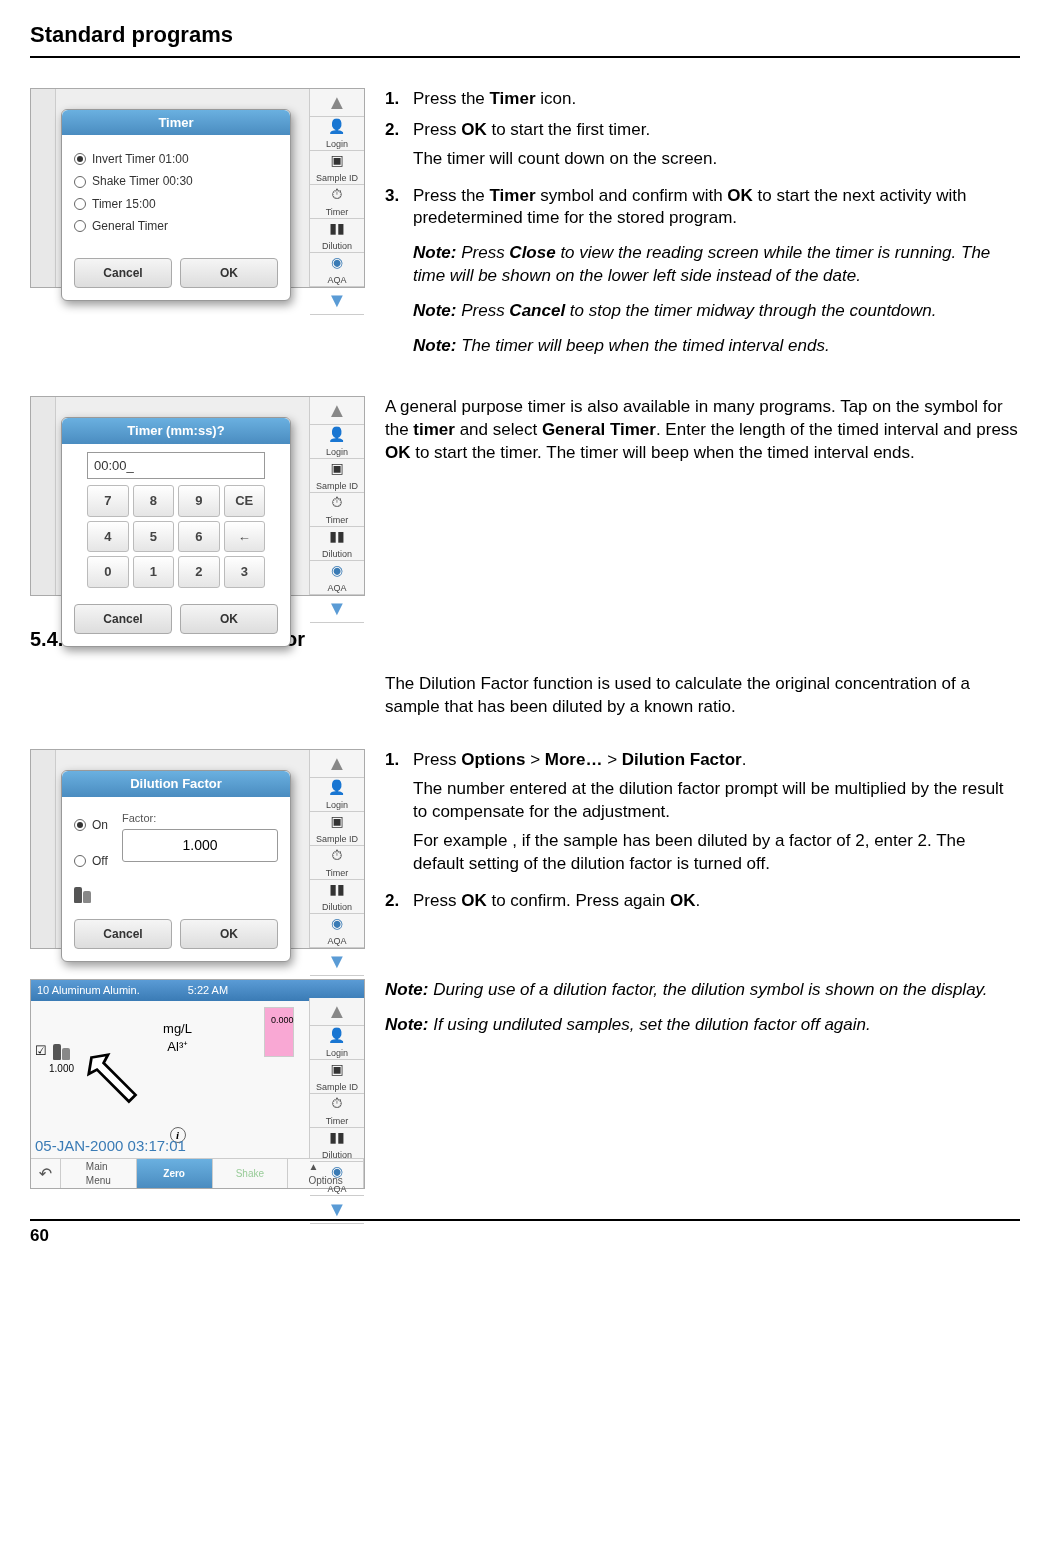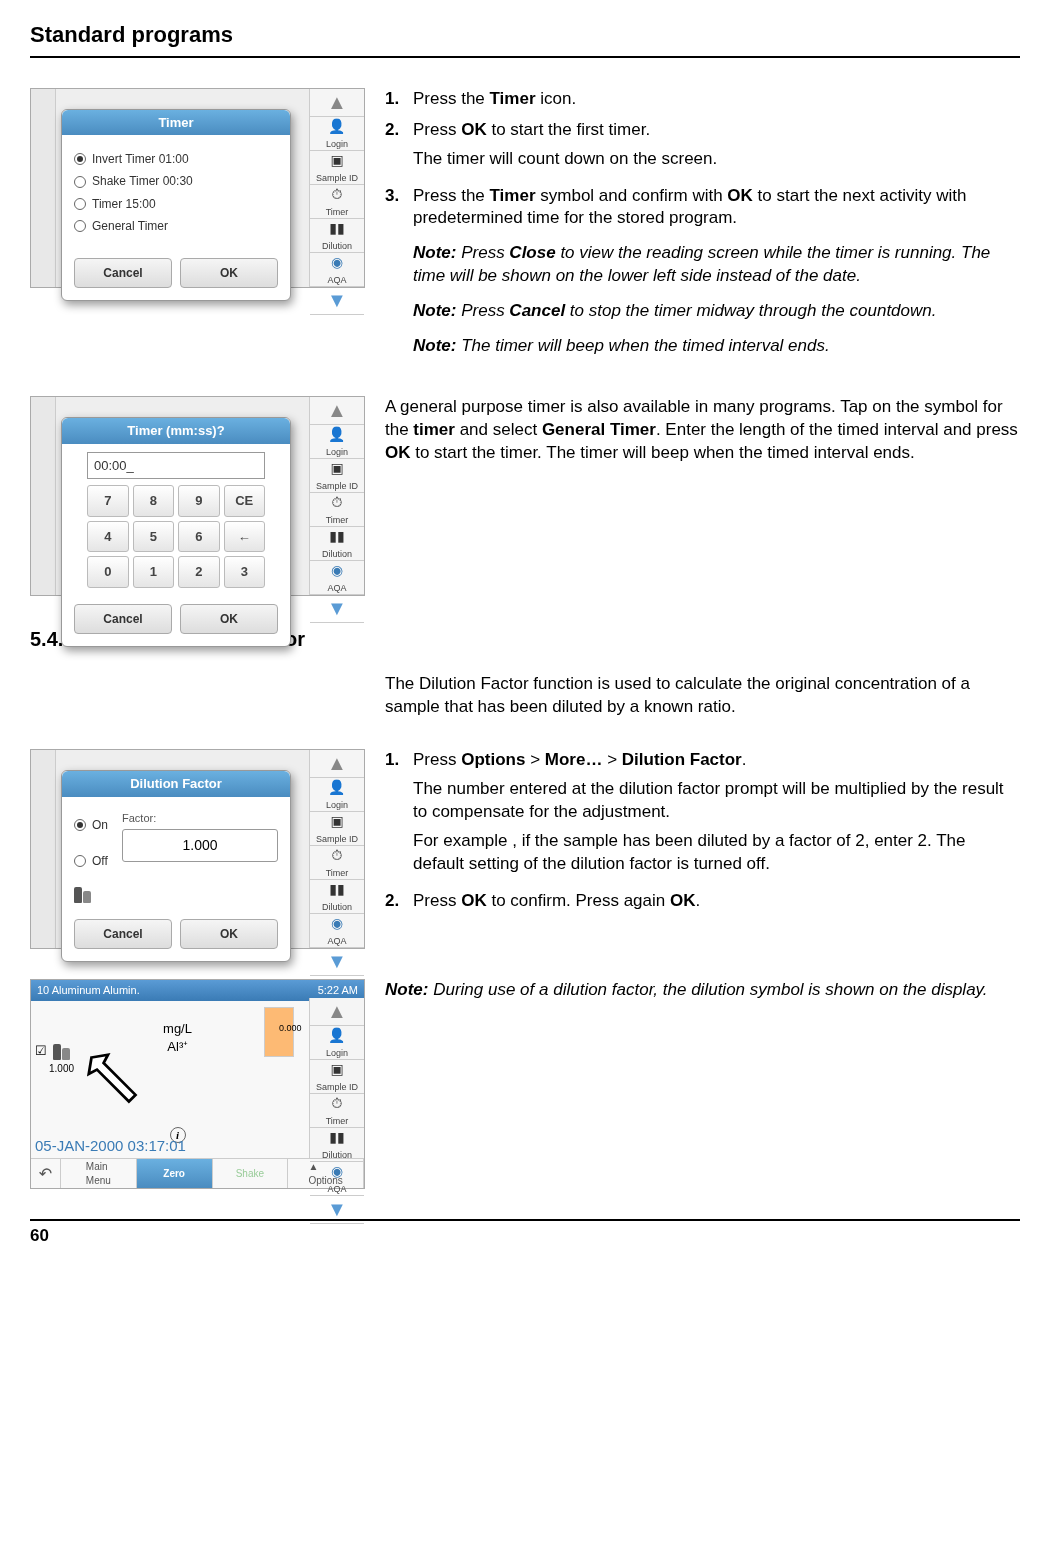--- a/index.html
+++ b/index.html
@@ -102,21 +102,21 @@
       font-size: 12px;
       font-weight: bold;
       color: #333;
     }
     .screen-titlebar {
       background: linear-gradient(#5a9bd5, #3a7bb5);
       color: #fff;
       font-size: 11px;
       padding: 3px 6px;
       display: flex;
-      justify-content: space-between;
+      gap: 48px;
     }
     .keypad-body { padding: 8px 25px; }
     .keypad-input {
       border: 1px solid #999;
       background: #fff;
       padding: 4px 6px;
       font-size: 13px;
       margin-bottom: 6px;
       color: #333;
     }
@@ -205,21 +205,21 @@
       margin-top: 30px;
       padding-top: 4px;
       font-weight: bold;
     }
     .h200 { height: 200px; }
     .info-circle {
       width: 16px; height: 16px; border: 1px solid #666; border-radius: 50%;
       display: inline-flex; align-items: center; justify-content: center;
       font-size: 11px; font-weight: bold; font-style: italic; font-family: serif;
     }
-    .zero-box { width: 30px; height: 50px; border: 1px solid #ccc; background: #fdba74; position: absolute; right: 10px; top: 5px; font-size: 9px; text-align: right; padding: 14px; }
+    .zero-box { width: 30px; height: 50px; border: 1px solid #ccc; background: #f9a8d4; position: absolute; right: 10px; top: 5px; font-size: 9px; text-align: right; padding: 6px; }
   </style>
 </head>
 <body>
 
 <div class="page-header">Standard programs</div>
 
 <div class="row">
   <div class="left-col">
     <div class="screenshot h200">
       <div class="left-stub"></div>
@@ -511,16 +511,17 @@
 Menu</div>
         <div class="foot-btn zero">Zero</div>
         <div class="foot-btn read">Shake</div>
         <div class="foot-btn" style="white-space:pre-line">▲
 Options</div>
       </div>
     </div>
   </div>
   <div class="right-col">
     <div class="note" style="margin-top:0;"><b><span>Note:</span></b><span> During use of a dilution factor, the dilution symbol is shown on the display.</span></div>
+    <div class="note"><b><span>Note:</span></b><span> If using undiluted samples, set the dilution factor off again.</span></div>
   </div>
 </div>
 
 <div class="page-footer">60</div>
 
 </body></html>

